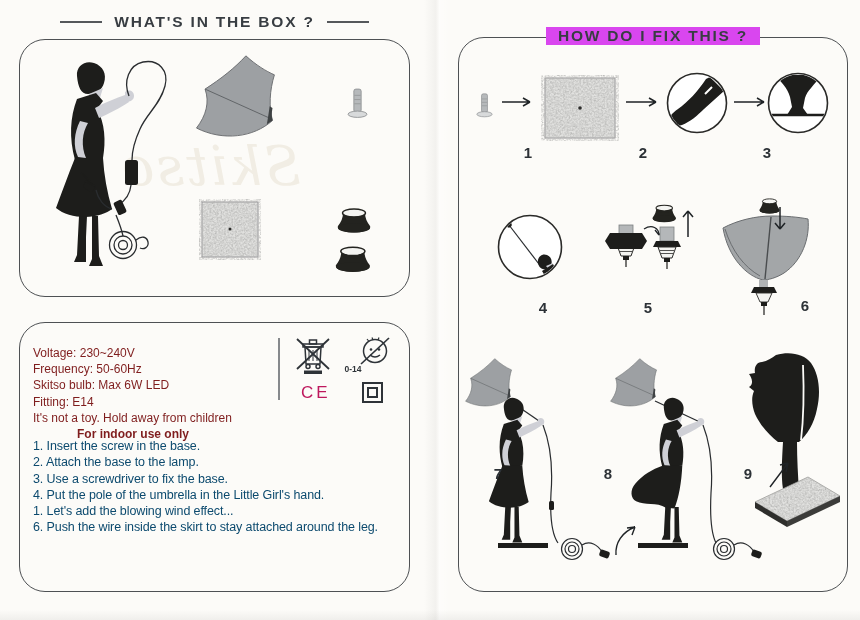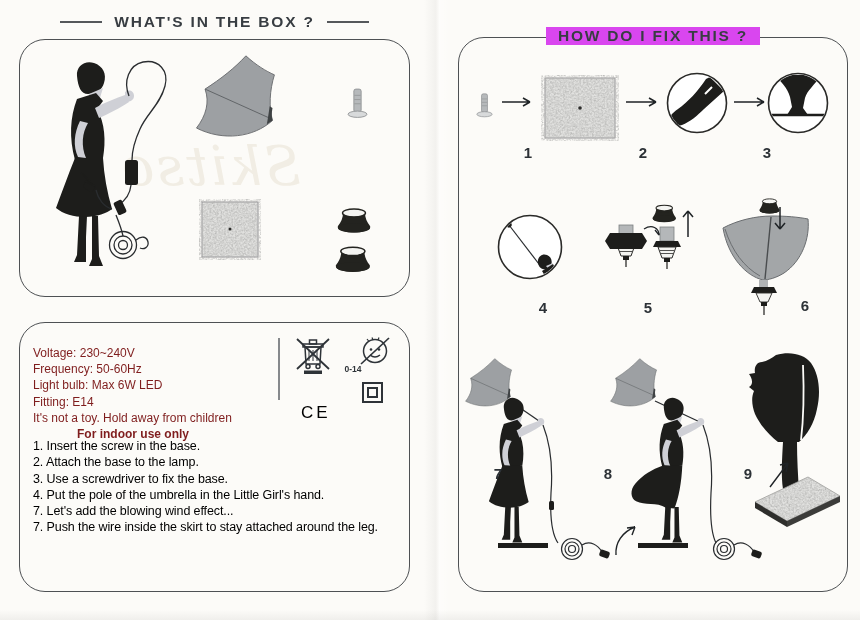--- a/index.html
+++ b/index.html
@@ -5,25 +5,25 @@
   html,body{margin:0;padding:0;background:#ffffff;}
   .page{position:relative;width:860px;height:620px;background:#fcfbf8;overflow:hidden;
         font-family:"Liberation Sans","DejaVu Sans",sans-serif;color:#31363b;}
   .box{position:absolute;border:1.5px solid #4e5154;border-radius:26px;box-sizing:border-box;background:transparent;}
   .ptitle{position:absolute;display:flex;align-items:center;justify-content:center;
           font-weight:700;font-size:15.5px;letter-spacing:1.8px;color:#383d42;white-space:nowrap;}
   .ptitle .rule{height:1.5px;background:#55585b;width:42px;margin:0 12px;}
   .masked{background:#d946ef;padding:0 12px;}
   .specs{position:absolute;left:33px;top:345px;width:240px;font-size:12px;line-height:16.2px;color:#7f1d1d;}
   .specs .bold{font-weight:700;margin-left:44px;}
-  .steps{position:absolute;left:33px;top:438px;width:374px;font-size:12.5px;line-height:16.3px;color:#000000;letter-spacing:-0.1px;}
+  .steps{position:absolute;left:33px;top:438px;width:374px;font-size:12.5px;line-height:16.3px;color:#0c4a6e;letter-spacing:-0.1px;}
   .steps b{font-weight:700;}
   .num{position:absolute;font-weight:700;font-size:15px;color:#2c3136;transform:translateX(-50%);}
   .vdiv{position:absolute;left:278px;top:338px;width:1.5px;height:62px;background:#86898c;}
-  .ce{position:absolute;left:301px;top:383px;font-size:17px;letter-spacing:3px;color:#000000;font-weight:400;margin-top:20px;}
+  .ce{position:absolute;left:301px;top:383px;font-size:17px;letter-spacing:3px;color:#be185d;font-weight:400;}
   .agelabel{position:absolute;left:353px;top:364px;transform:translateX(-50%);font-size:8.5px;font-weight:700;color:#2e3338;}
   .sq2{position:absolute;left:362px;top:382px;width:17px;height:17px;border:2.4px solid #2e3338;display:flex;align-items:center;justify-content:center;}
   .sq2 .inner{width:7px;height:7px;border:2.4px solid #2e3338;}
   .watermark{position:absolute;left:120px;top:135px;font-family:"DejaVu Serif",serif;font-style:italic;
              font-size:54px;letter-spacing:2px;color:rgba(168,148,92,0.13);transform:scaleX(-1);pointer-events:none;}
   .gutter{position:absolute;left:424px;top:0;width:26px;height:620px;pointer-events:none;
           background:linear-gradient(90deg,rgba(0,0,0,0) 0%,rgba(60,60,55,0.05) 45%,rgba(255,255,255,0.4) 60%,rgba(0,0,0,0) 100%);}
   .botshadow{position:absolute;left:0;bottom:0;width:860px;height:10px;pointer-events:none;
           background:linear-gradient(180deg,rgba(0,0,0,0) 0%,rgba(80,80,75,0.07) 100%);}
   svg{position:absolute;overflow:visible;}
@@ -128,21 +128,21 @@
 
     <use href="#ring" xlink:href="#ring" transform="translate(318,167)"></use>
     <use href="#ring" xlink:href="#ring" transform="translate(316,205) scale(1.05)"></use>
   </svg>
 
   <div class="box" style="left:19px;top:322px;width:391px;height:270px;"></div>
 
   <div class="specs">
     <div>Voltage: 230~240V</div>
     <div>Frequency: 50-60Hz</div>
-    <div>Light bulb: Max 6W LED</div>
+    <div>Skitso bulb: Max 6W LED</div>
     <div>Fitting: E14</div>
     <div>It's not a toy. Hold away from children</div>
     <div class="bold">For indoor use only</div>
   </div>
 
   <div class="vdiv"></div>
 
   <svg style="left:295px;top:336px;" width="36" height="40" viewBox="0 0 36 40">
     <g stroke="#2e3338" stroke-width="1.5" fill="none">
       <rect x="14.5" y="4" width="7" height="4"></rect>
@@ -172,22 +172,22 @@
 
   <div class="sq2">
       <div class="inner"></div>
     </div>
 
   <div class="steps">
     <div><span>1. Insert the screw in the base.</span></div>
     <div><span>2. Attach the base to the lamp.</span></div>
     <div><span>3. Use a screwdriver to fix the base.</span></div>
     <div><span>4. Put the pole of the umbrella in the Little Girl's hand.</span></div>
-    <div><span>7. Let's add the blowing wind effect...</span></div>
-    <div><span>7. Push the wire inside the skirt to stay attached around the leg.</span></div>
+    <div><span>1. Let's add the blowing wind effect...</span></div>
+    <div><span>6. Push the wire inside the skirt to stay attached around the leg.</span></div>
   </div>
 
   <div class="box" style="left:458px;top:37px;width:390px;height:555px;"></div>
   <div class="ptitle" style="left:458px;top:27px;width:390px;">
     <span class="masked">HOW DO I FIX THIS ?</span>
   </div>
 
   <svg style="left:458px;top:35px;" width="390" height="557" viewBox="0 0 390 557">
     <defs>
       <clipPath id="c2">

